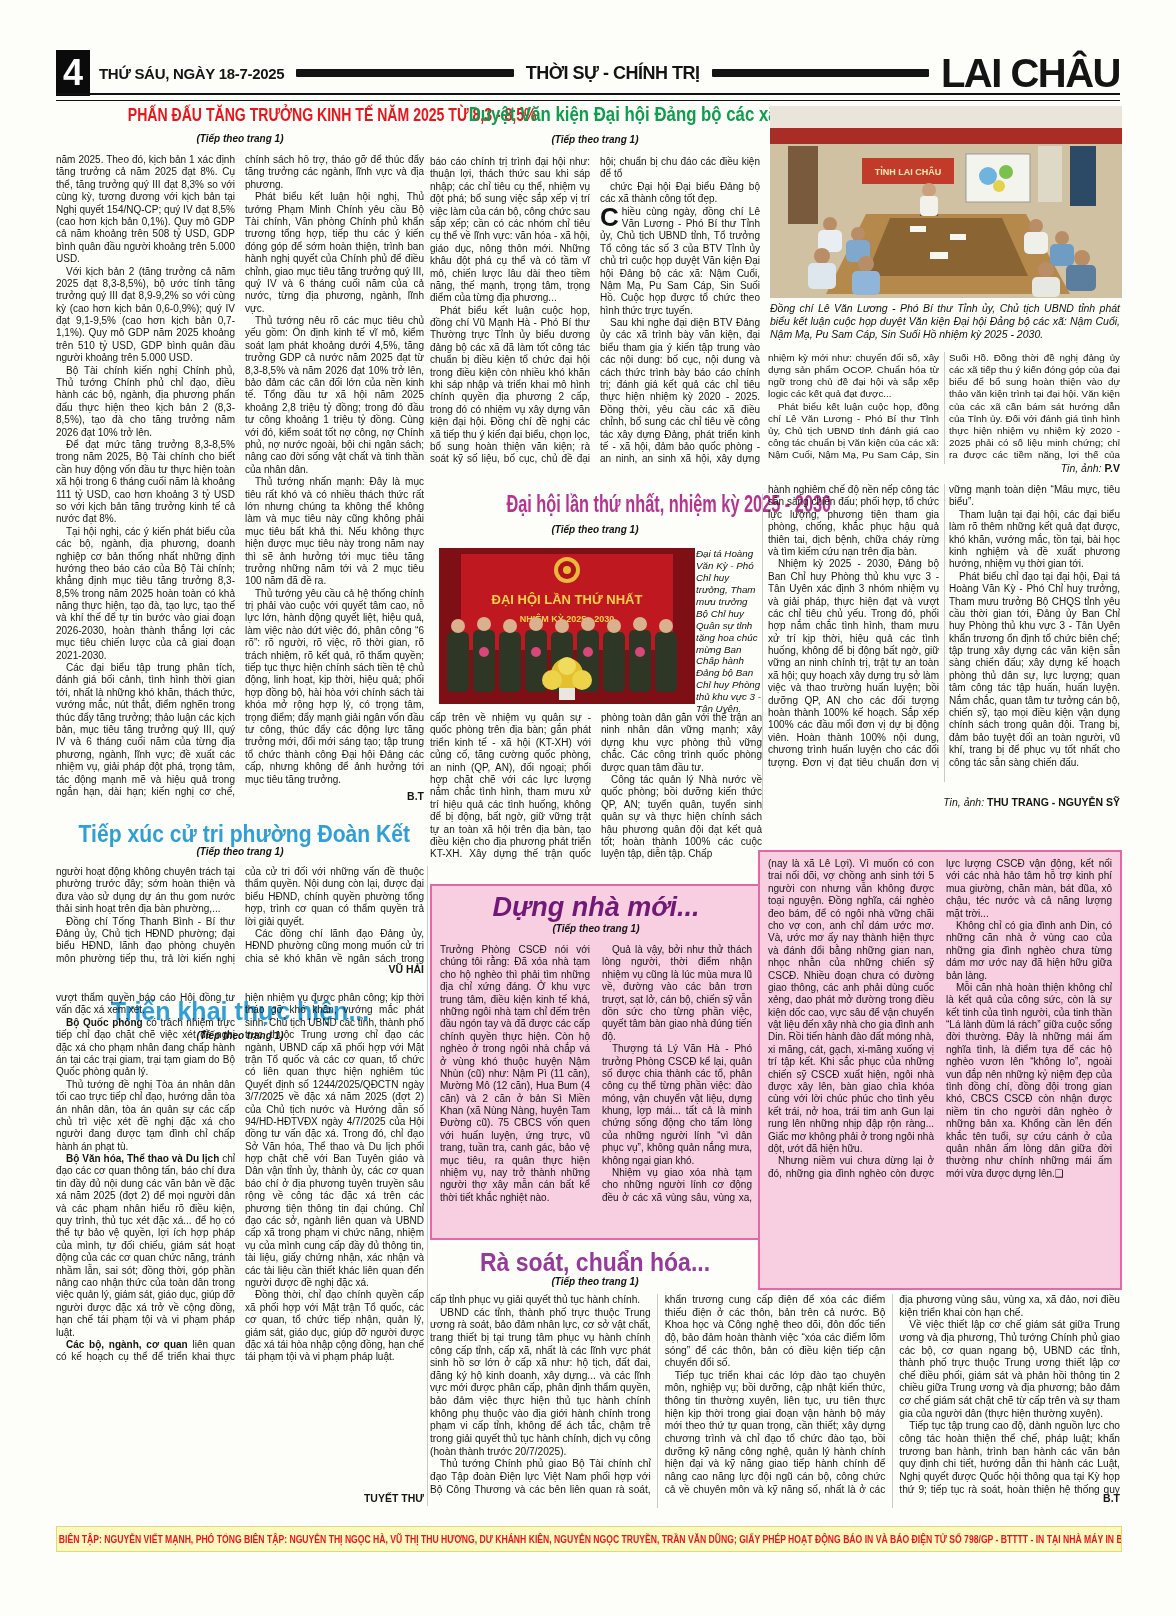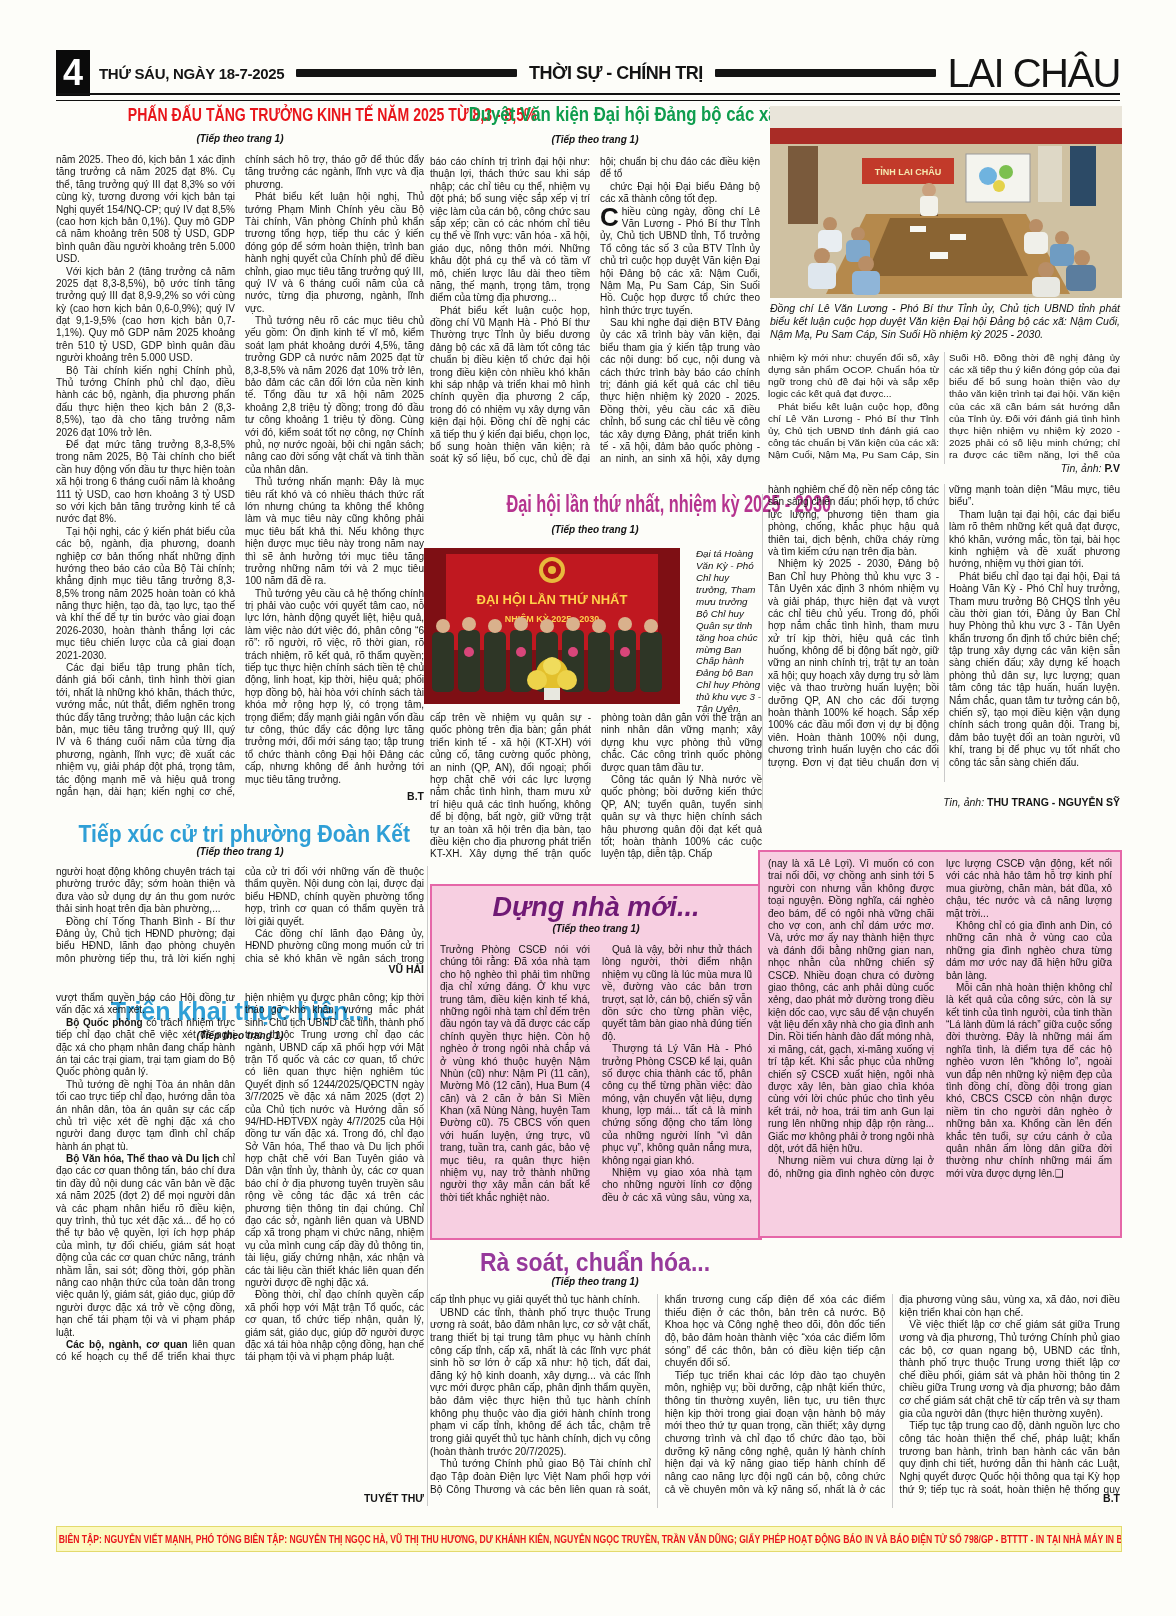--- a/index.html
+++ b/index.html
@@ -6,21 +6,21 @@
   body{width:1176px;height:1616px;position:relative;background:#fdfdf9;
        font-family:"Liberation Sans","DejaVu Sans",sans-serif;color:#141414;overflow:hidden;}
   .abs{position:absolute;}
   
   .hdr{left:56px;top:50px;width:1064px;display:flex;align-items:center;}
   .pagebox{width:34px;height:46px;background:#0b0b0b;color:#fff;font-size:36px;font-weight:bold;
            display:flex;align-items:center;justify-content:center;}
   .dateline{font-size:15px;font-weight:bold;margin-left:9px;white-space:nowrap;letter-spacing:-0.3px;}
   .hbar{flex:1;height:8px;background:#141414;margin:0 12px;border-radius:1px;}
   .section-title{font-size:18px;font-weight:bold;white-space:nowrap;letter-spacing:-0.5px;}
-  .masthead{font-size:40px;font-weight:normal;letter-spacing:-1.5px;white-space:nowrap;}
+  .masthead{font-size:40px;font-weight:bold;letter-spacing:-1.5px;white-space:nowrap;}
   .hdr-rule{left:56px;top:93px;width:1064px;height:5px;border-top:2px solid #111;border-bottom:1px solid #111;}
   
   .ttl{white-space:nowrap;font-weight:bold;text-align:center;}
   .ttl > span{display:inline-block;transform-origin:center center;}
   .subt{font-style:italic;font-size:10px;text-align:center;font-weight:bold;}
   .body-txt{font-size:10px;line-height:1.24;text-align:justify;overflow:hidden;
             column-count:2;column-gap:10px;}
   .rule-right{column-rule:1px solid #c9c9c9;}
   .para{margin:0;text-indent:10px;}
   .para.noindent{text-indent:0;}
@@ -153,21 +153,21 @@
 <div class="abs caption" style="left:770px;top:302px;width:350px;">Đồng chí Lê Văn Lương - Phó Bí thư Tỉnh ủy, Chủ tịch UBND tỉnh phát biểu kết luận cuộc họp duyệt Văn kiện Đại hội Đảng bộ các xã: Nậm Cuổi, Nậm Mạ, Pu Sam Cáp, Sin Suối Hồ nhiệm kỳ 2025 - 2030.</div>
 <div class="abs body-txt rule-right" style="left:768px;top:352px;width:352px;height:112px;font-size:9.8px;">
     <p class="para noindent">nhiệm kỳ mới như: chuyển đổi số, xây dựng sản phẩm OCOP. Chuẩn hóa từ ngữ trong chủ đề đại hội và sắp xếp logic các kết quả đạt được...</p>
     <p class="para">Phát biểu kết luận cuộc họp, đồng chí Lê Văn Lương - Phó Bí thư Tỉnh ủy, Chủ tịch UBND tỉnh đánh giá cao công tác chuẩn bị Văn kiện của các xã: Nậm Cuổi, Nậm Mạ, Pu Sam Cáp, Sin Suối Hồ. Đồng thời đề nghị đảng ủy các xã tiếp thu ý kiến đóng góp của đại biểu để bổ sung hoàn thiện vào dự thảo văn kiện trình tại đại hội. Văn kiện của các xã cần bám sát hướng dẫn của Tỉnh ủy. Đối với đánh giá tình hình thực hiện nhiệm vụ nhiệm kỳ 2020 - 2025 phải có số liệu minh chứng; chỉ ra được các tiềm năng, lợi thế của từng vùng, nhất là lĩnh vực nông, lâm nghiệp; hạn chế, nguyên nhân. Về khâu đột phá được xác định trong Văn kiện của Đảng bộ xã Sin Suối Hồ cần tập trung vào lĩnh vực du lịch; đối với các xã: Nậm Mạ, Nậm Cuổi, Pu Sam Cáp tập trung vào lĩnh vực nông, lâm nghiệp.</p>
   </div>
 <div class="abs byline" style="left:920px;top:462px;width:200px;"><span class="pre">Tin, ảnh:</span> <span>P.V</span></div>
 
 <div class="abs ttl t-daihoi" style="left:430px;top:490px;width:340px;"><span>Đại hội lần thứ nhất, nhiệm kỳ 2025 - 2030</span></div>
 <div class="abs subt" style="left:430px;top:524px;width:330px;">(Tiếp theo trang 1)</div>
 
-<div class="abs" style="left:424px;top:548px;width:256px;height:148px;">
+<div class="abs" style="left:439px;top:548px;width:256px;height:148px;">
   <svg width="256" height="156" xmlns="http://www.w3.org/2000/svg">
     <rect width="256" height="156" fill="#7e0f14"></rect>
     <rect x="22" y="6" width="212" height="96" fill="#c01820"></rect>
     <circle cx="128" cy="22" r="13" fill="#e8b93c"></circle>
       <circle cx="128" cy="22" r="9" fill="#b01318"></circle>
       <circle cx="128" cy="22" r="4" fill="#e8b93c"></circle>
     <text x="128" y="56" font-size="13" font-weight="bold" fill="#ffd24a" text-anchor="middle">ĐẠI HỘI LẦN THỨ NHẤT</text>
     <text x="128" y="74" font-size="9" font-weight="bold" fill="#ffd24a" text-anchor="middle">NHIỆM KỲ 2025 - 2030</text>
     <g>
       <g fill="#2e3626">
@@ -227,21 +227,21 @@
 <div class="abs pinkbox" style="left:430px;top:884px;width:332px;height:356px;">
   <div class="ttl t-dungnha"><span>Dựng nhà mới...</span></div>
   <div class="subt">(Tiếp theo trang 1)</div>
   <div class="body-txt" style="height:268px;margin-top:10px;">
       <p class="para noindent">Trưởng Phòng CSCĐ nói với chúng tôi rằng: Đã xóa nhà tạm cho hộ nghèo thì phải tìm những địa chỉ xứng đáng. Ở khu vực trung tâm, điều kiện kinh tế khá, những ngôi nhà tạm chỉ đếm trên đầu ngón tay và đã được các cấp chính quyền thực hiện. Còn hộ nghèo ở trong ngôi nhà chắp vá ở vùng khó thuộc huyện Nậm Nhùn (cũ) như: Nậm Pì (11 căn), Mường Mô (12 căn), Hua Bum (4 căn) và 2 căn ở bản Sì Miền Khan (xã Nùng Nàng, huyện Tam Đường cũ). 75 CBCS vốn quen với huấn luyện, ứng trực, vũ trang, tuần tra, canh gác, bảo vệ mục tiêu, ra quân thực hiện nhiệm vụ, nay trở thành những người thợ xây mẫn cán bất kể thời tiết khắc nghiệt nào.</p>
       <p class="para">Quả là vậy, bởi như thử thách lòng người, thời điểm nhận nhiệm vụ cũng là lúc mùa mưa lũ về, đường vào các bản trơn trượt, sạt lở, cán bộ, chiến sỹ vẫn dồn sức cho từng phần việc, quyết tâm bàn giao nhà đúng tiến độ.</p>
       <p class="para">Thượng tá Lý Văn Hà - Phó trưởng Phòng CSCĐ kể lại, quân số được chia thành các tổ, phân công cụ thể từng phần việc: đào móng, vận chuyển vật liệu, dựng khung, lợp mái... tất cả là minh chứng sống động cho tấm lòng của những người lính “vì dân phục vụ”, không quản nắng mưa, không ngại gian khó.</p>
       <p class="para">Nhiệm vụ giao xóa nhà tạm cho những người lính cơ động đều ở các xã vùng sâu, vùng xa, giao thông cách trở, ngày nắng cũng như ngày mưa các anh đều bám bản, bám việc để sớm khởi công, hoàn thiện ngôi nhà.</p>
     </div>
 </div>
-<div class="abs pinkbox" style="left:758px;top:850px;width:364px;height:388px;">
+<div class="abs pinkbox" style="left:758px;top:850px;width:364px;height:440px;">
   <div class="body-txt" style="height:374px;">
       <p class="para noindent">(nay là xã Lê Lợi). Vì muốn có con trai nối dõi, vợ chồng anh sinh tới 5 người con nhưng vẫn không được toại nguyện. Đồng nghĩa, cái nghèo đeo bám, để có ngôi nhà vững chãi cho vợ con, anh chỉ dám ước mơ. Và, ước mơ ấy nay thành hiện thực và đánh đổi bằng những gian nan, nhọc nhằn của những chiến sỹ CSCĐ. Nhiều đoạn chưa có đường giao thông, các anh phải dùng cuốc xẻng, dao phát mở đường trong điều kiện dốc cao, vực sâu để vận chuyển vật liệu đến xây nhà cho gia đình anh Din. Rồi tiến hành đào đất móng nhà, xi măng, cát, gạch, xi-măng xuống vị trí tập kết. Khi sắc phục của những chiến sỹ CSCĐ xuất hiện, ngôi nhà được xây lên, bàn giao chìa khóa cùng với lời chúc phúc cho tình yêu kết trái, nở hoa, trái tim anh Gun lại rung lên những nhịp đập rộn ràng... Giấc mơ không phải ở trong ngôi nhà dột, ướt đã hiện hữu.</p>
       <p class="para">Nhưng niềm vui chưa dừng lại ở đó, những gia đình nghèo còn được lực lượng CSCĐ vận động, kết nối với các nhà hảo tâm hỗ trợ kinh phí mua giường, chăn màn, bát đũa, xô chậu, téc nước và cả năng lượng mặt trời...</p>
       <p class="para">Không chỉ có gia đình anh Din, có những căn nhà ở vùng cao của những gia đình nghèo chưa từng dám mơ ước nay đã hiện hữu giữa bản làng.</p>
       <p class="para">Mỗi căn nhà hoàn thiện không chỉ là kết quả của công sức, còn là sự kết tinh của tình người, của tinh thần “Lá lành đùm lá rách” giữa cuộc sống đời thường. Đây là những mái ấm nghĩa tình, là điểm tựa để các hộ nghèo vươn lên “không lo”, ngoài vun đắp nên những kỷ niệm đẹp của tình đồng chí, đồng đội trong gian khó, CBCS CSCĐ còn nhận được niềm tin cho người dân nghèo ở những bản xa. Khổng cần lên đến khắc tên tuổi, sự cứu cánh ở của quân nhân ấm lòng dân giữa đời thường như chính những mái ấm mới vừa được dựng lên.❑</p>
     </div>
 </div>
 
 <div class="abs ttl t-rasoat" style="left:430px;top:1248px;width:330px;"><span>Rà soát, chuẩn hóa...</span></div>
 <div class="abs subt" style="left:430px;top:1276px;width:330px;">(Tiếp theo trang 1)</div>

